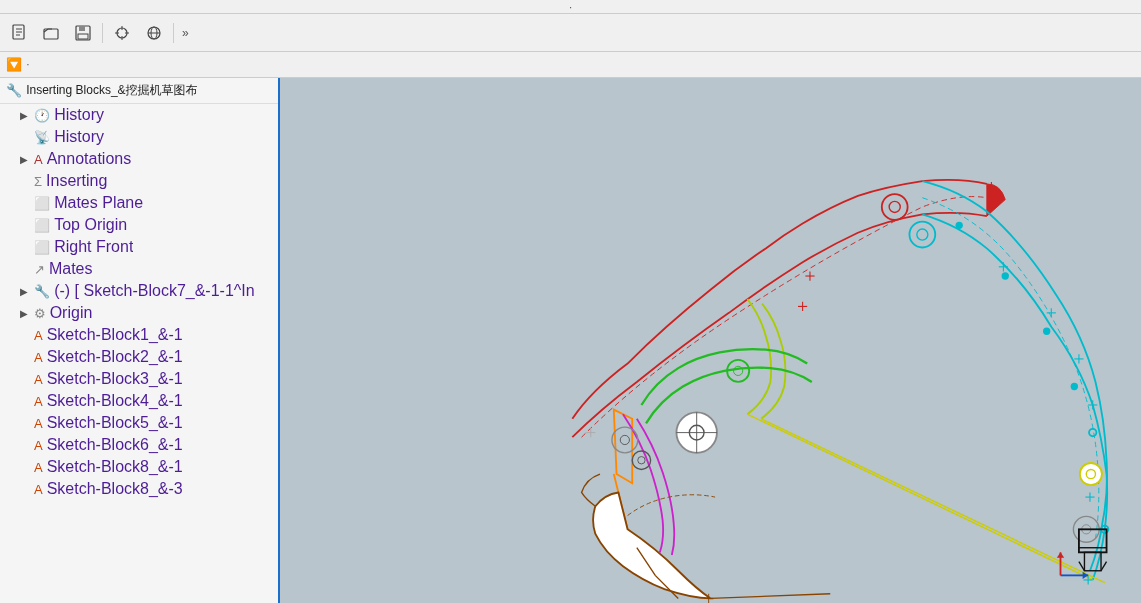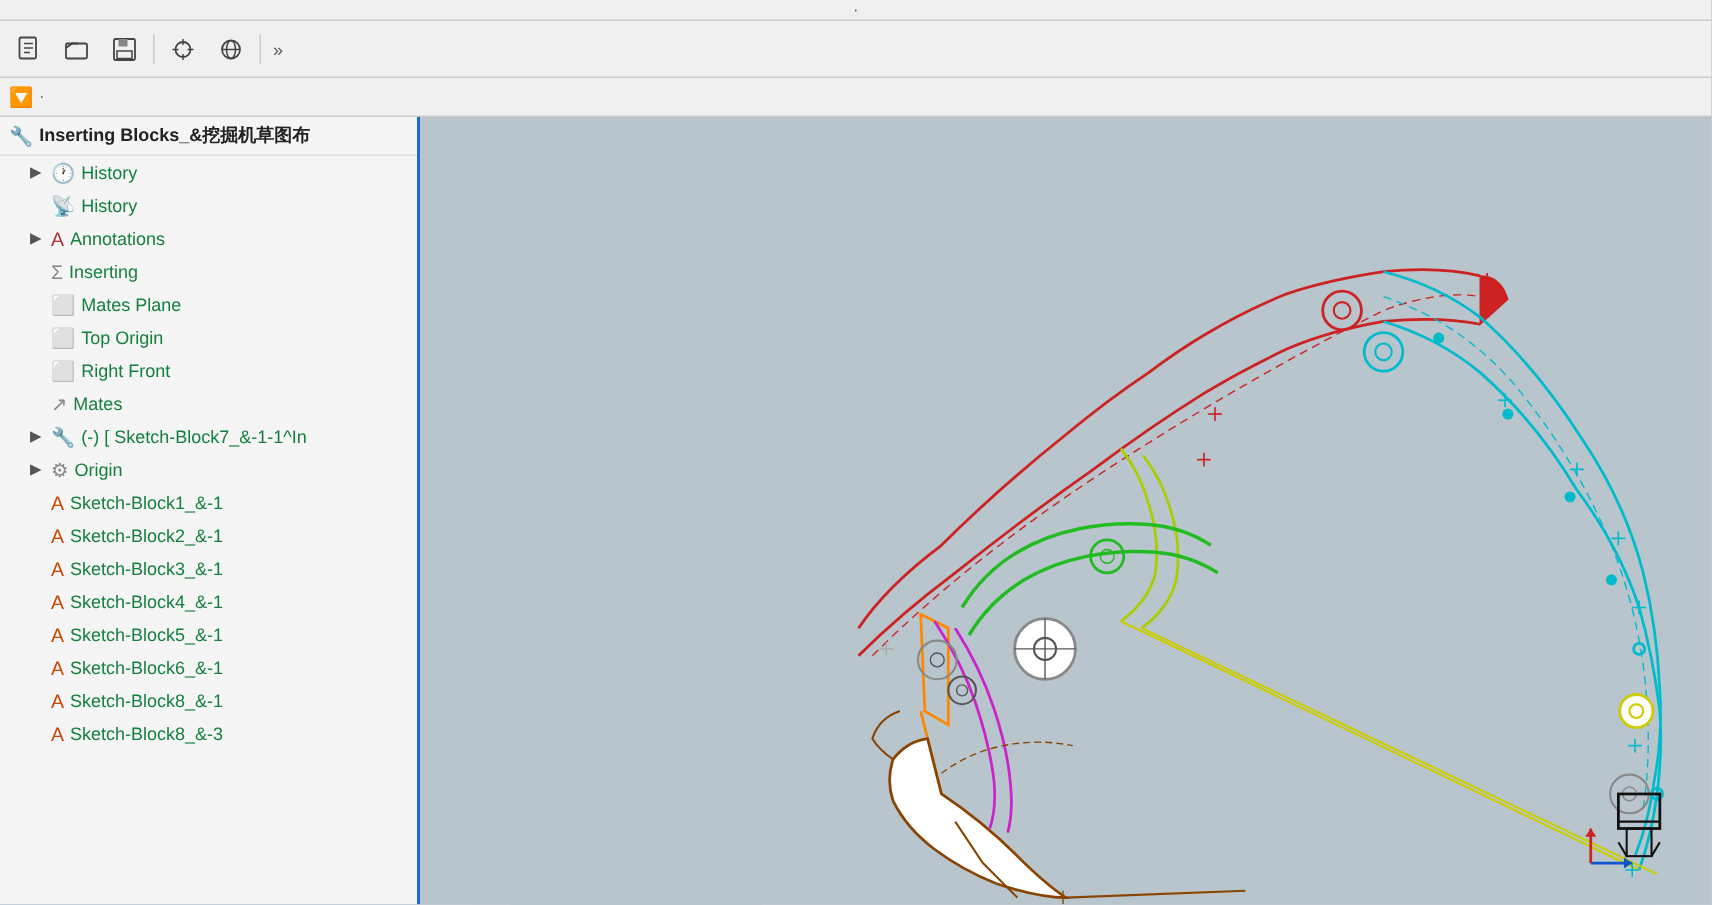--- a/index.html
+++ b/index.html
@@ -107,21 +107,21 @@
       background: #f5f5f5;
       border-bottom: 1px solid #ddd;
     }
     .doc-icon {
       font-size: 13px;
       margin-right: 4px;
       color: #e8a000;
     }
     .doc-title {
       font-size: 12px;
-      font-weight: 700;
+      font-weight: 400;
       color: #222;
       white-space: nowrap;
       overflow: hidden;
       text-overflow: ellipsis;
       max-width: 220px;
     }
 
     
     .tree-item {
       display: flex;
@@ -139,22 +139,22 @@
       color: #555;
       display: inline-block;
       flex-shrink: 0;
     }
     .tree-icon {
       font-size: 13px;
       margin-right: 4px;
       flex-shrink: 0;
     }
     .tree-label {
-      font-size: 12px;
-      color: #15803d;
+      font-size: 16px;
+      color: #4c1d95;
       overflow: hidden;
       text-overflow: ellipsis;
     }
 
     
     .icon-history { color: #888; }
     .icon-sensor { color: #888; }
     .icon-annotation { color: #aa3333; }
     .icon-equation { color: #888; }
     .icon-plane { color: #4466aa; }

